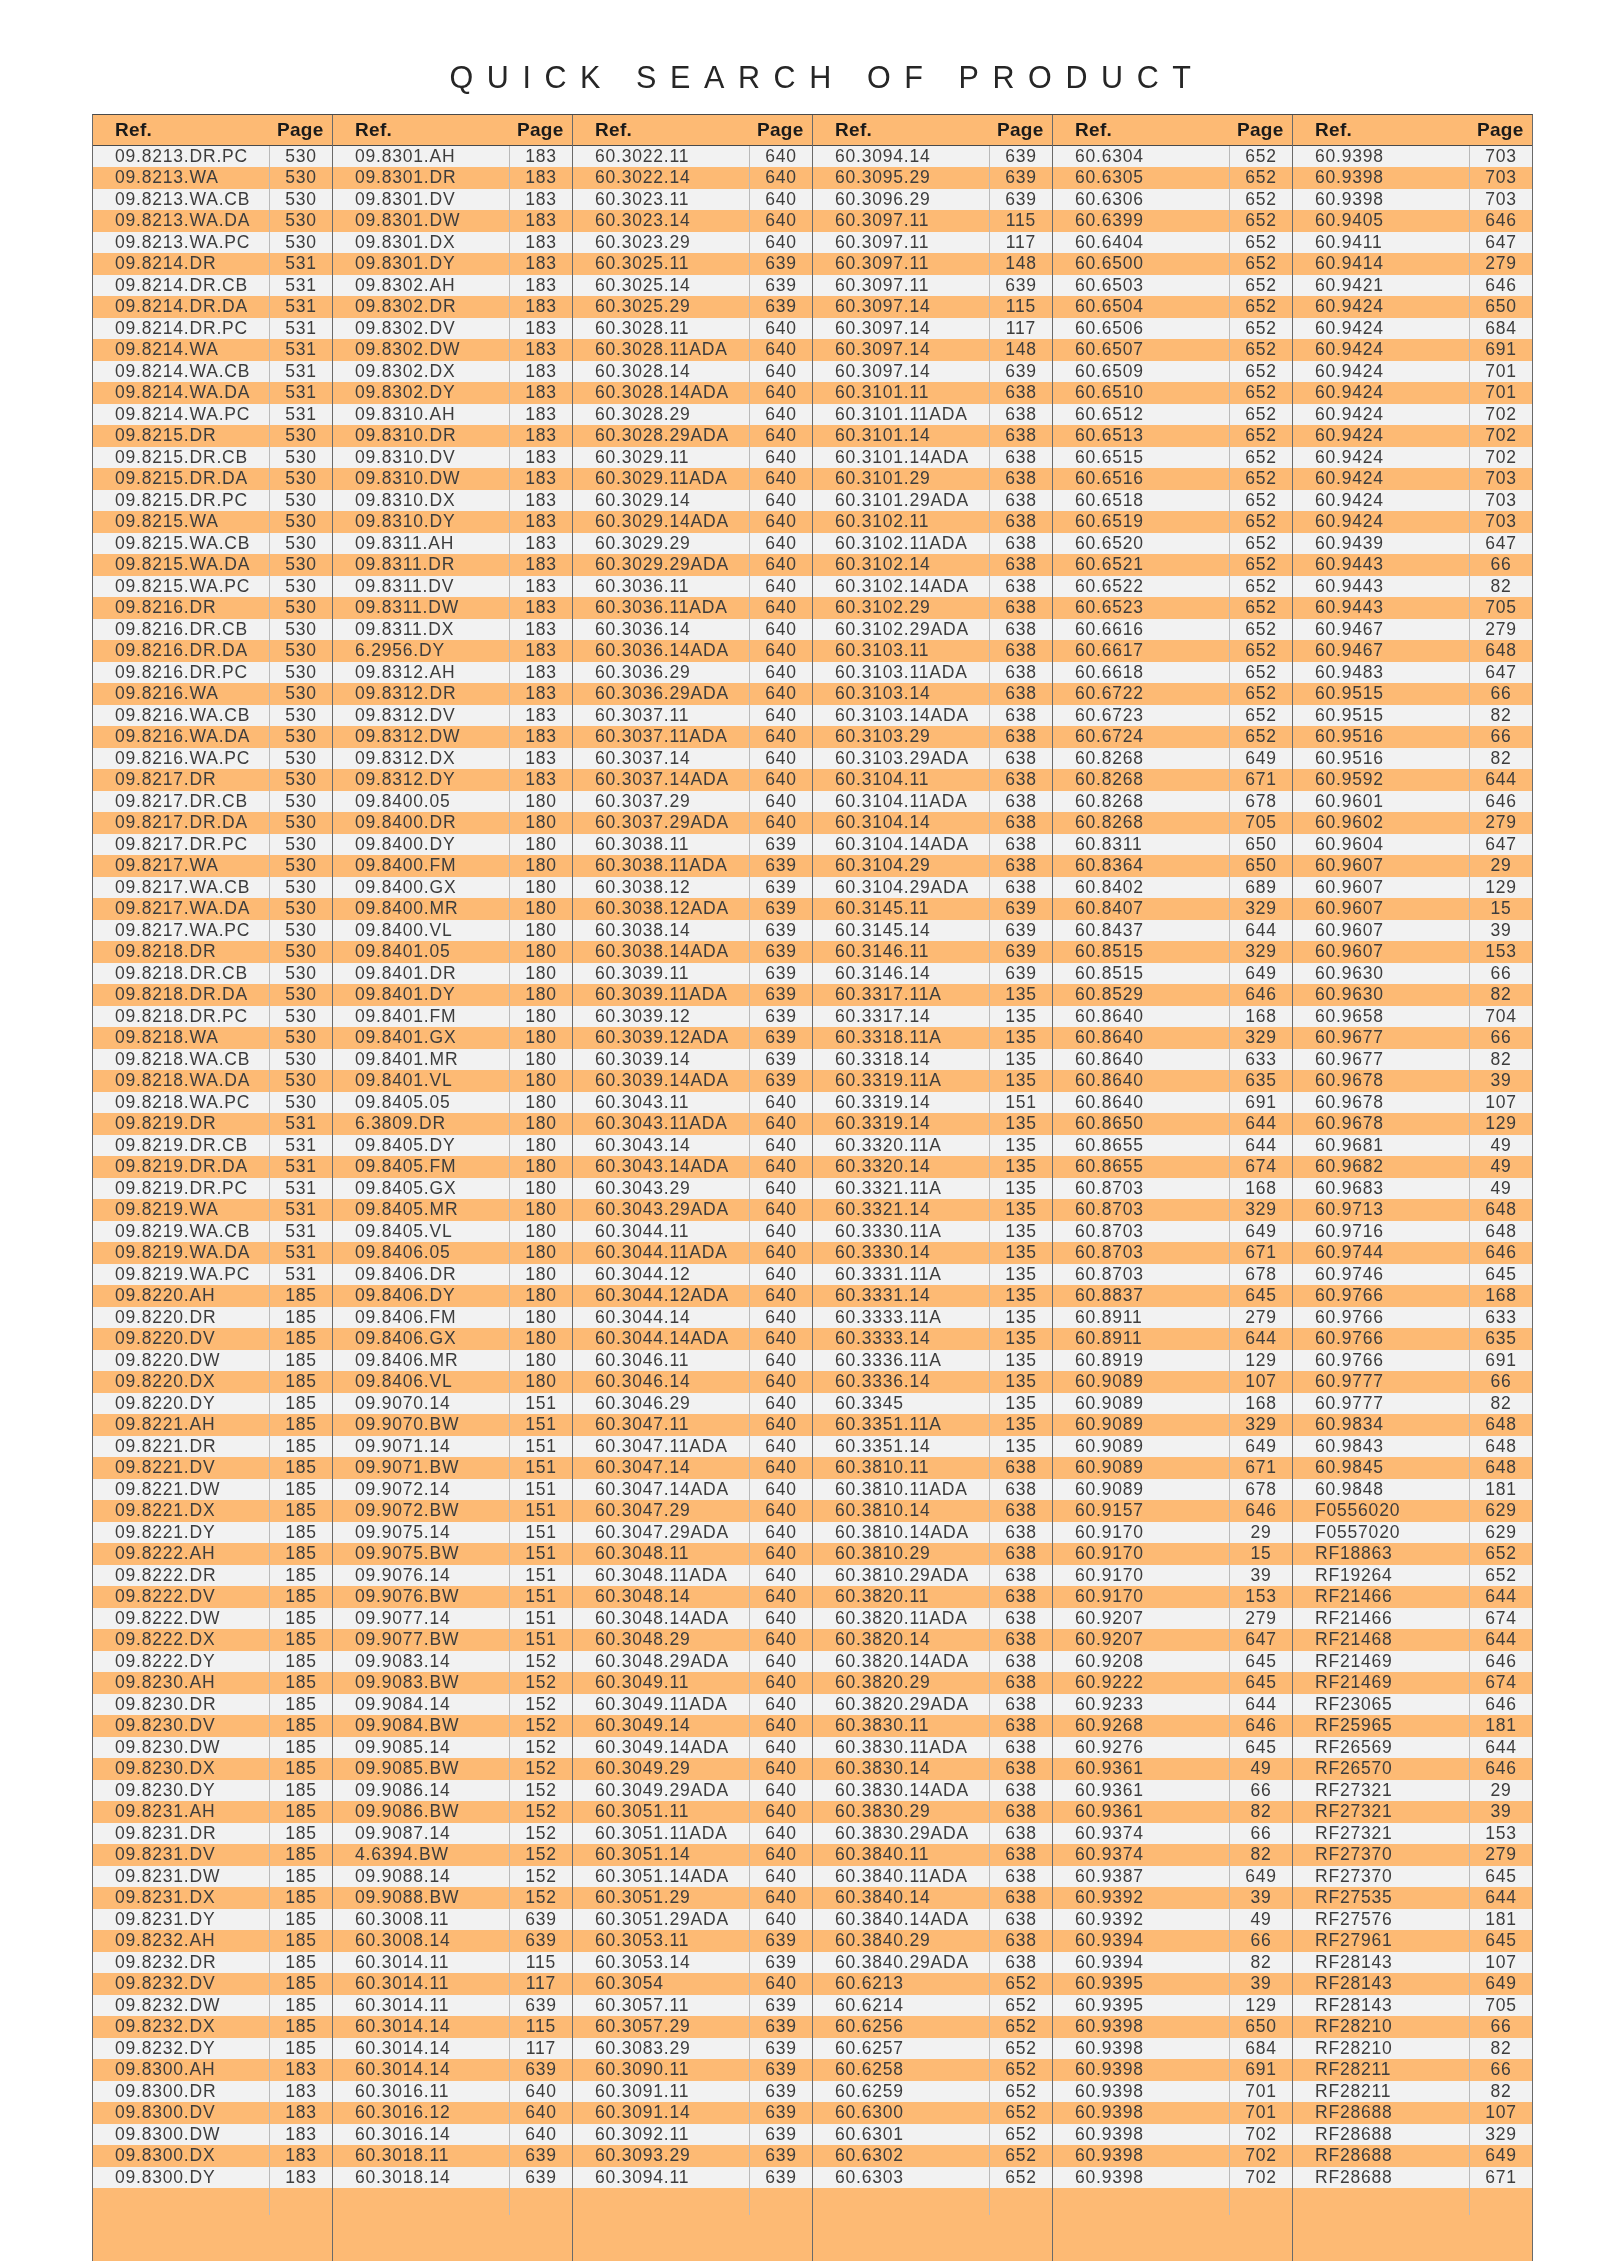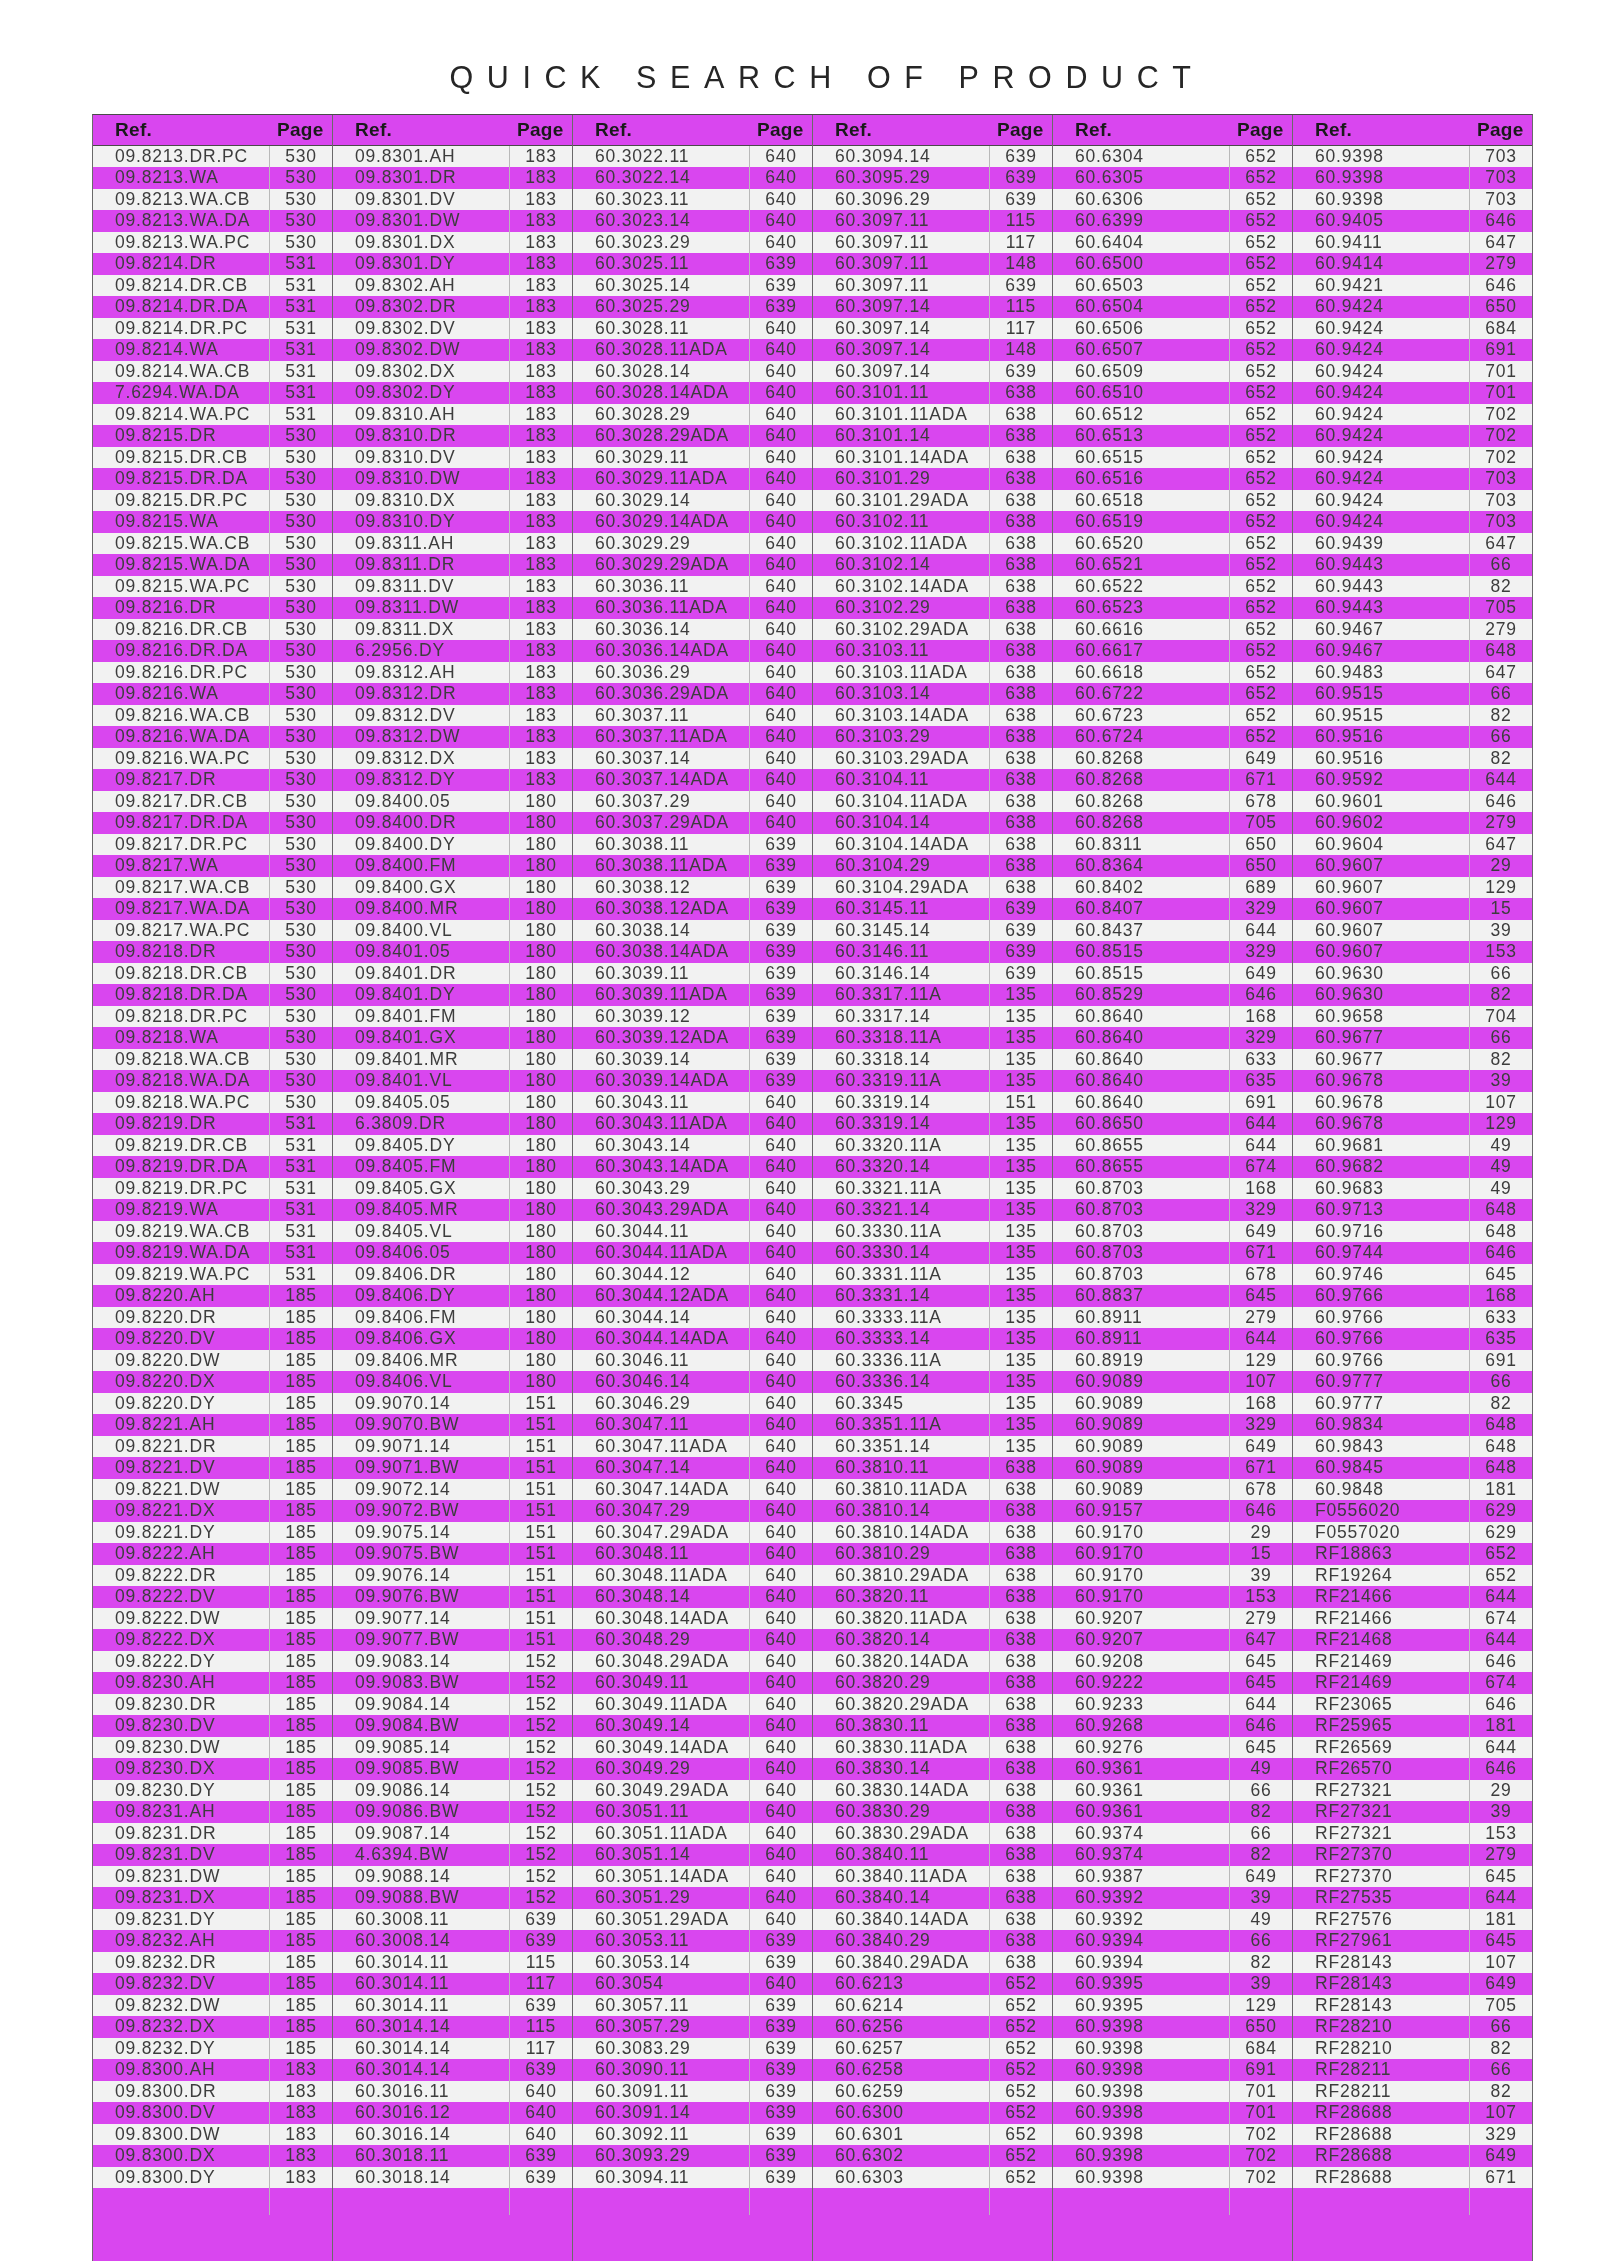--- a/index.html
+++ b/index.html
@@ -22,21 +22,21 @@
   }
   .qtable {
     position: absolute;
     left: 92px; top: 114px;
     width: 1441px; height: 2147px;
     box-sizing: border-box;
     border-left: 1.3px solid #6a6a6a;
     border-right: 1.3px solid #6a6a6a;
     border-top: 1.9px solid #4a4a4a;
     display: flex;
-    background: #d946ef;
+    background: #fdba74;
   }
   .group {
     flex: 1 1 0;
     position: relative;
     box-sizing: border-box;
   }
   .group:not(:last-child) { border-right: 1.3px solid #6a6a6a; }
   .ghead {
     height: 30.5px;
     box-sizing: border-box;
@@ -121,21 +121,21 @@
         </div>
         <div class="trow">
           <span class="ref">09.8214.WA</span>
           <span class="pg">531</span>
         </div>
         <div class="trow">
           <span class="ref">09.8214.WA.CB</span>
           <span class="pg">531</span>
         </div>
         <div class="trow">
-          <span class="ref">7.6294.WA.DA</span>
+          <span class="ref">09.8214.WA.DA</span>
           <span class="pg">531</span>
         </div>
         <div class="trow">
           <span class="ref">09.8214.WA.PC</span>
           <span class="pg">531</span>
         </div>
         <div class="trow">
           <span class="ref">09.8215.DR</span>
           <span class="pg">530</span>
         </div>

